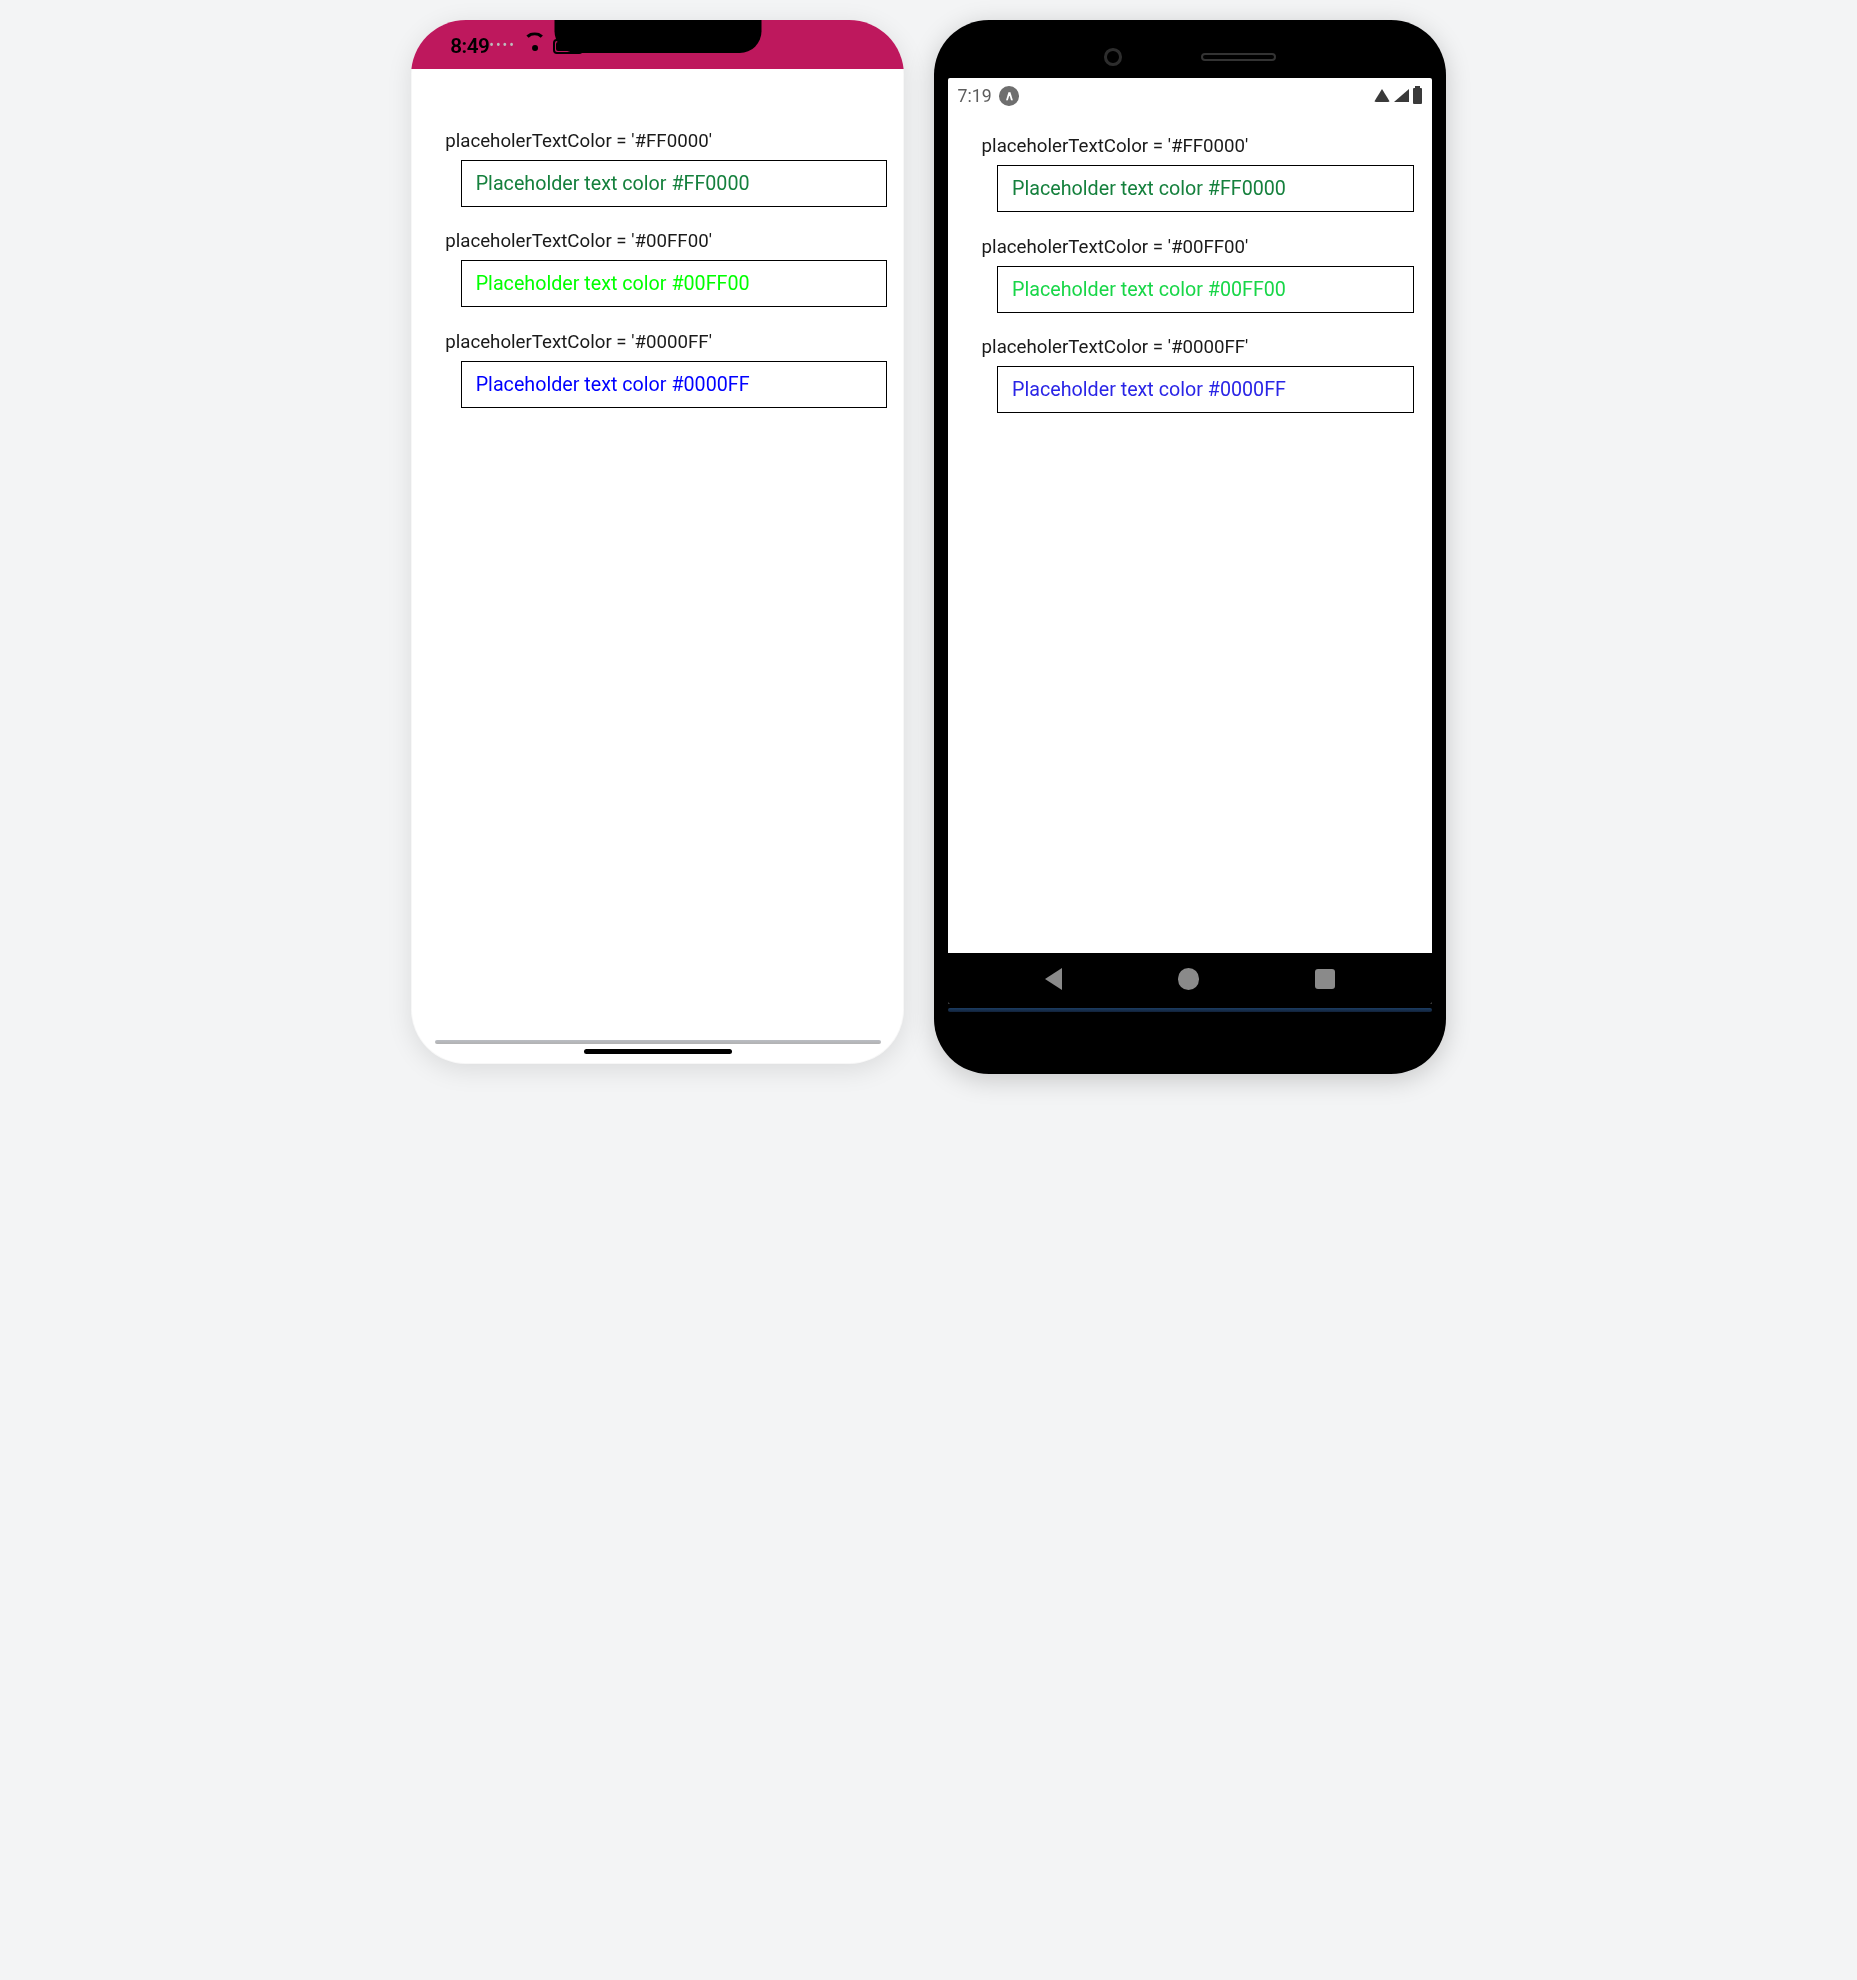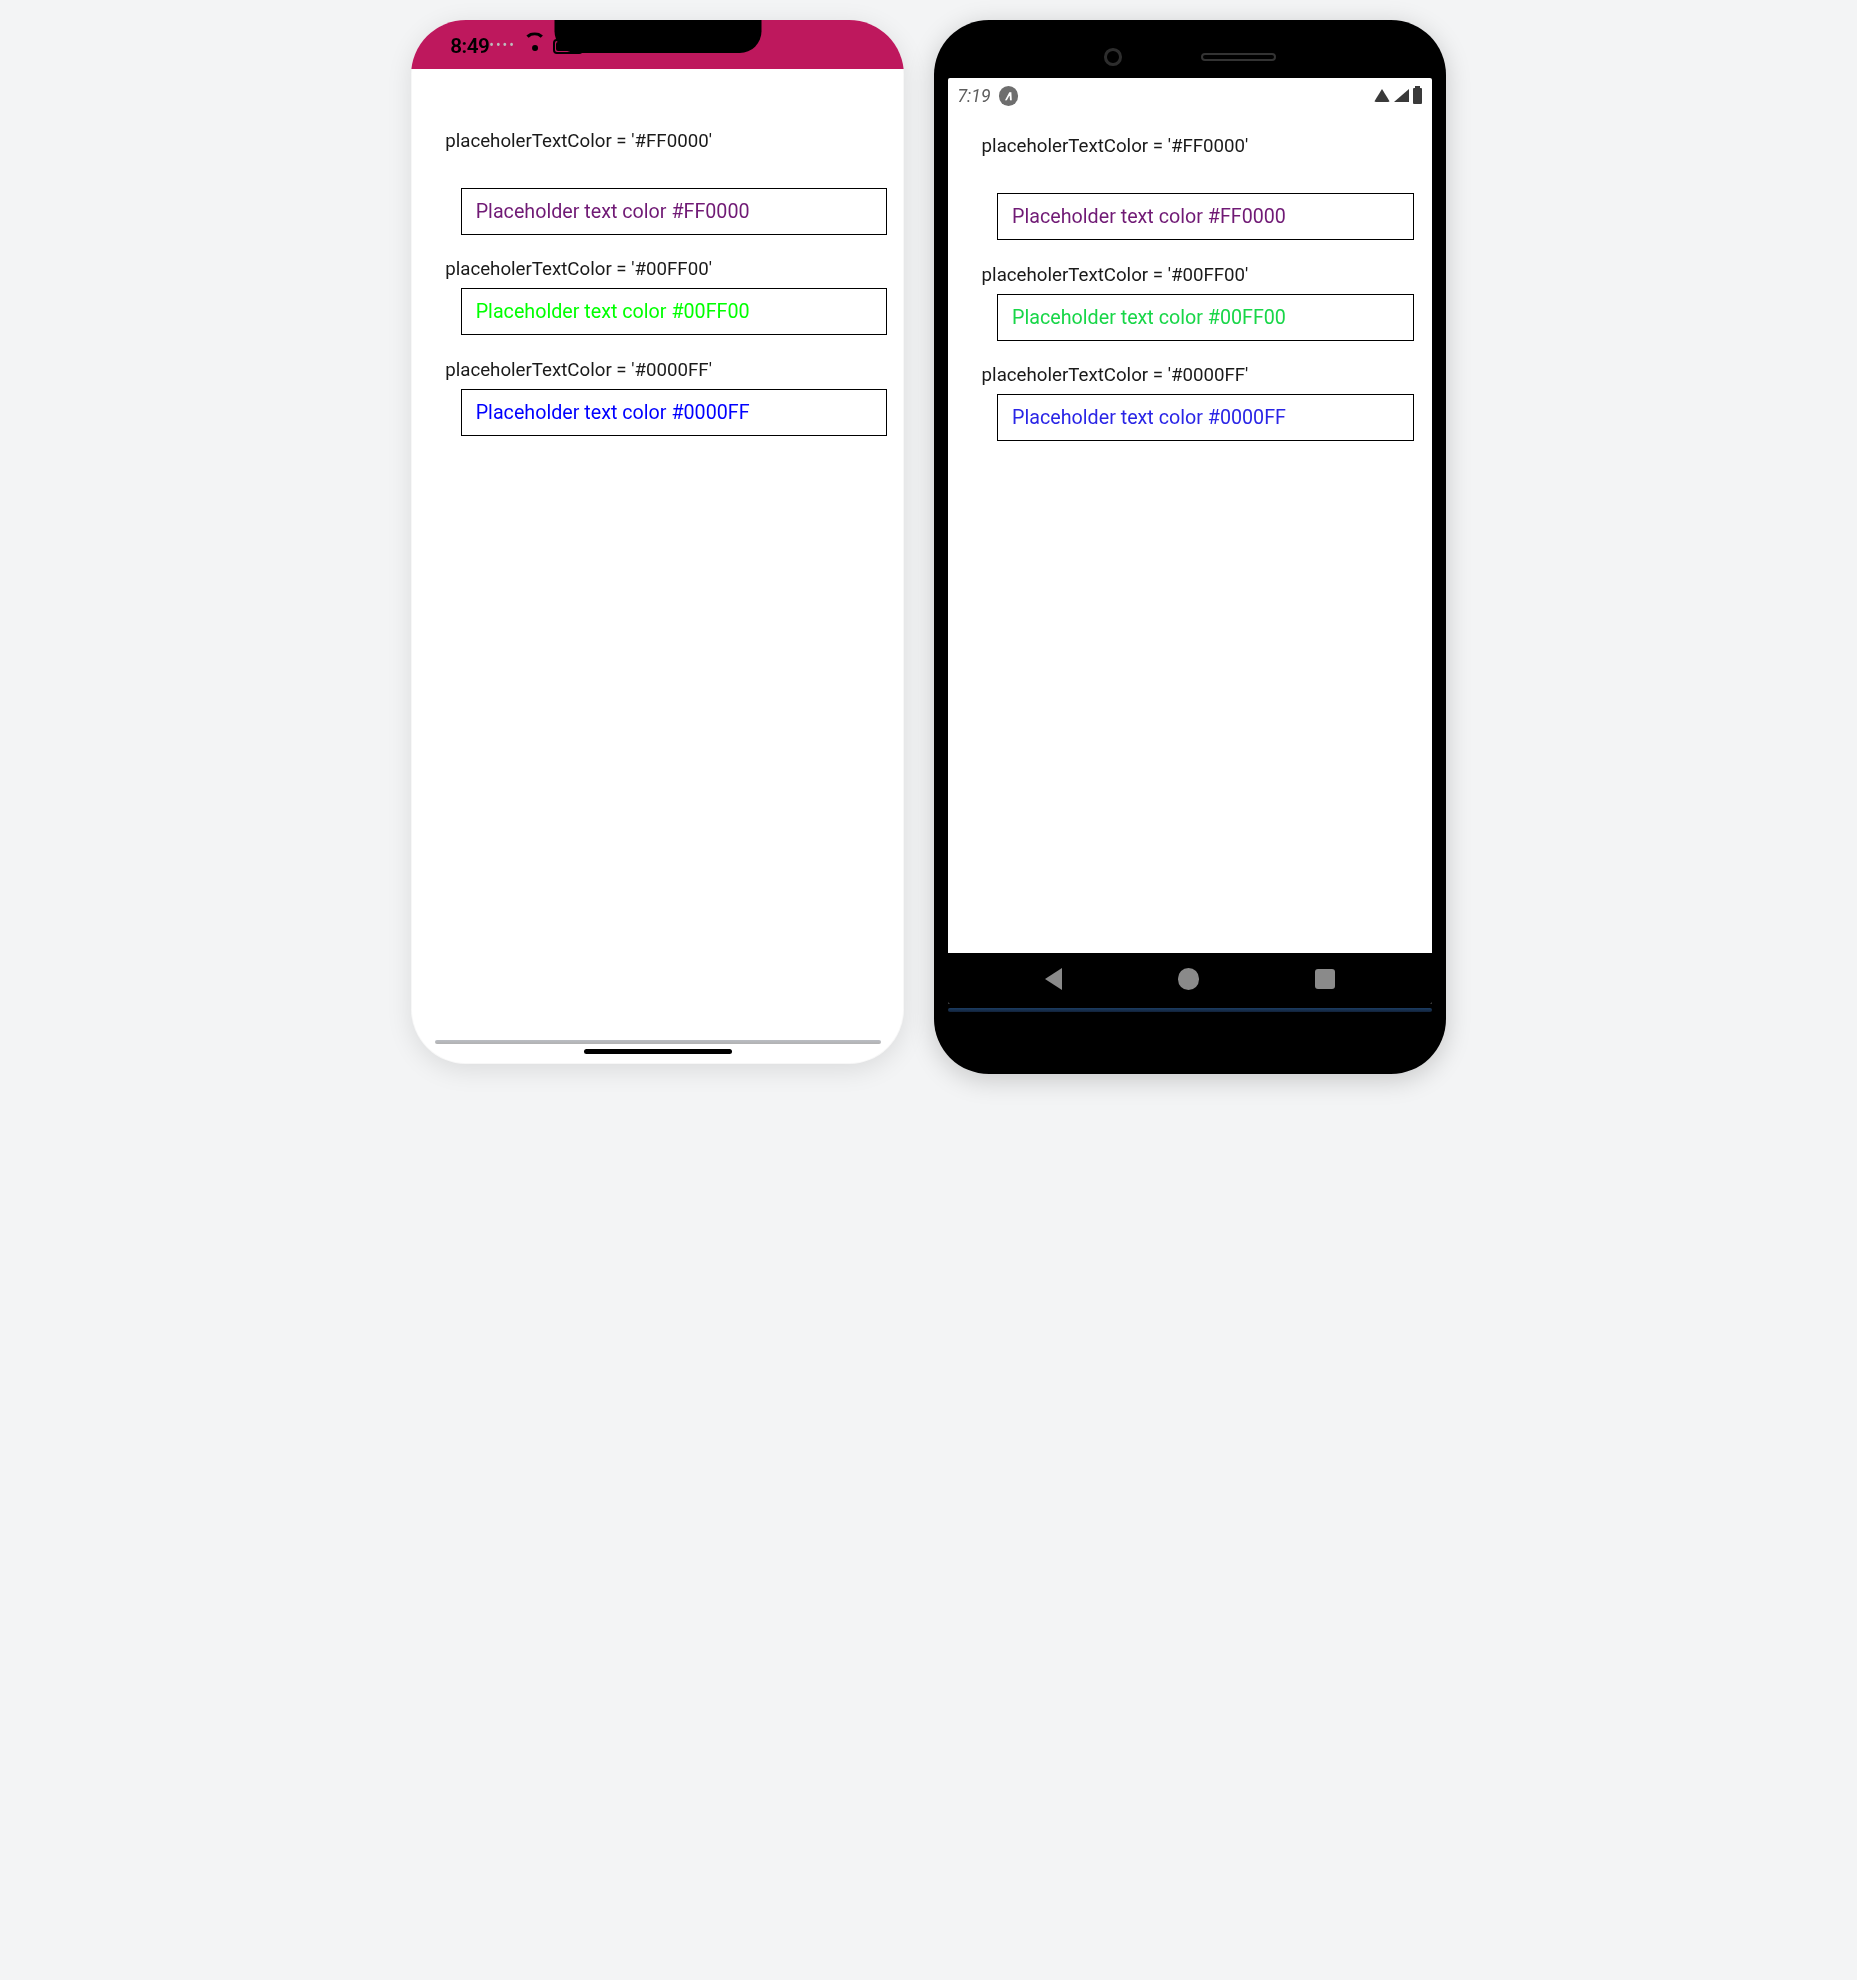--- a/index.html
+++ b/index.html
@@ -114,21 +114,21 @@
     height: 926px;
     border-radius: 2px;
     overflow:hidden;
     display:flex; flex-direction:column;
   }
   .android-status{
     height:35px; display:flex; align-items:center; justify-content:space-between;
     padding:0 9.9px;
     font-size:17.7px;
   }
-  .android-status-left{ display:flex; align-items:center; gap:7.9px; color:#5d5d5d;font-style:italic;}
+  .android-status-left{ display:flex; align-items:center; gap:7.9px; color:#5d5d5d;}
   .android-time{ color:#5d5d5d; }
   .android-expo{
     width:19.7px;height:19.7px;background:#6e6e6e;border-radius:50%;
     display:flex;align-items:center;justify-content:center;color:#fff;font-size:12.8px;font-weight:700;
   }
   .android-status-right{ display:flex; align-items:center; gap:3.9px;}
   .android-wifi{ width:0;height:0;border-left:8.9px solid transparent;border-right:8.9px solid transparent;border-bottom:13.8px solid #3a3a3a; border-radius:2px;}
   .android-sig{ width:0;height:0;border-left:15.8px solid transparent;border-bottom:13.8px solid #3a3a3a;}
   .android-batt{ width:8.9px;height:15.8px;background:#3a3a3a; position:relative; border-radius:1px;}
   .android-batt::before{content:"";position:absolute;top:-2px;left:2px;width:4.9px;height:2px;background:#3a3a3a;}
@@ -160,21 +160,21 @@
     display:flex; align-items:center;
     padding:0 13.8px;
     font-size:19.7px;
     background:#fff;
   }
   .demo-section{ margin-bottom:3.9px;padding-left:32px; }
   .android .demo-label{ font-family: Roboto, Arial, sans-serif; }
   .android .demo-field{ font-family: Roboto, Arial, sans-serif; }
 
   
-  .ph-red   { color:#701a75;margin-top:28px; }
+  .ph-red   { color:#15803d; }
   .ph-green { color:#00FF00; }
   .ph-blue  { color:#0000FF; }
   .ph-green-android { color:#18d648; }
   .ph-blue-android  { color:#2a25e6; }
 </style>
 </head>
 <body>
 
 <div class="ios-frame">
   <div class="ios-notch"></div>

